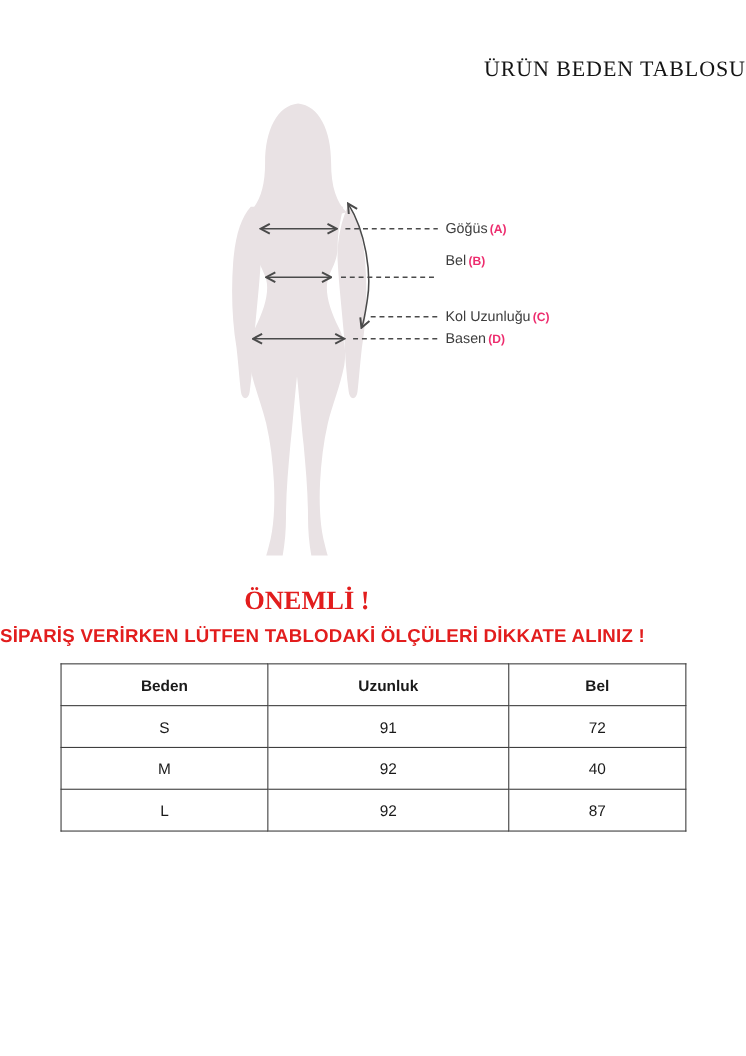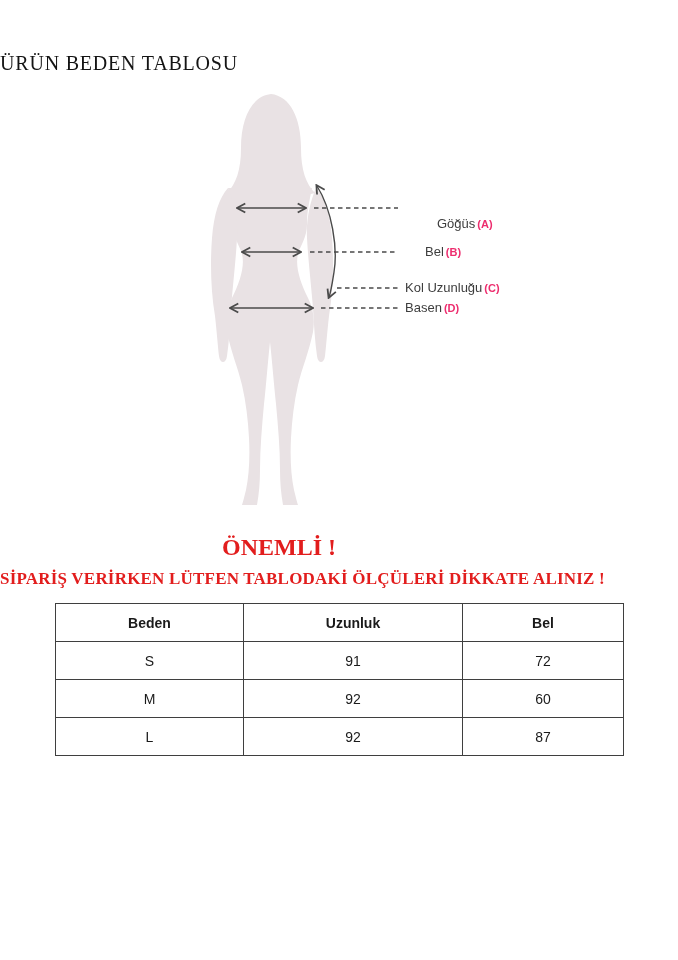--- a/index.html
+++ b/index.html
@@ -6,48 +6,48 @@
   html, body { background: #ffffff; }
   body {
     width: 678px; height: 960px;
     font-family: "Liberation Sans", sans-serif;
     position: relative; overflow: hidden;
   }
   .page { position: absolute; left: 0; top: 0; width: 678px; height: 960px; background: #fff; }
 
   .title {
     position: absolute; left: 0; top: 52px; width: 678px;
-    text-align: left;
+    text-align: right;
     font-family: "Liberation Serif", serif;
     font-size: 20px; letter-spacing: 0.8px; color: #141414;
   }
 
   .figure-wrap { position: absolute; left: 0; top: 85px; width: 678px; height: 430px; }
   .figure-svg { position: absolute; left: 200px; top: 0; width: 260px; height: 425px; }
 
   .measure-label {
     position: absolute; left: 405px; height: 16px; line-height: 16px;
     font-size: 13px; color: #3d3d3d; white-space: nowrap;
   }
   .measure-label .letter {
     font-size: 11px; font-weight: bold; color: #ed2d6e; margin-left: 2px;
   }
-  .lbl-0 { top: 131px; margin-left: 32px; }
-  .lbl-1 { top: 159px; margin-left: 20px; }
+  .lbl-0 { top: 115px; }
+  .lbl-1 { top: 144px; }
   .lbl-2 { top: 195px; }
   .lbl-3 { top: 215px; }
 
   .notice-heading {
     position: absolute; left: 0; top: 534px; width: 558px; text-align: center;
     font-family: "Liberation Serif", serif; font-weight: bold;
     font-size: 24px; color: #e21d1d;
   }
   .notice-message {
     position: absolute; left: 0; top: 569px; width: 568px; text-align: center;
-    font-family: Liberation Serif, serif; font-weight: bold;
+    font-family: Liberation Sans, sans-serif; font-weight: bold;
     font-size: 17px; letter-spacing: 0.2px; color: #e21d1d; white-space: nowrap;
   }
 
   .size-table {
     position: absolute; left: 55px; top: 603px; width: 568px;
     border-collapse: collapse; table-layout: fixed;
   }
   .size-table th, .size-table td {
     border: 1px solid #3f3f3f; text-align: center; vertical-align: middle;
     height: 38px; font-size: 14px; color: #1a1a1a; padding: 0;
@@ -158,21 +158,21 @@
     </thead>
     <tbody>
       <tr>
         <td>S</td>
         <td>91</td>
         <td>72</td>
       </tr>
       <tr>
         <td>M</td>
         <td>92</td>
-        <td>60</td>
+        <td>40</td>
       </tr>
       <tr>
         <td>L</td>
         <td>92</td>
         <td>87</td>
       </tr>
     </tbody>
   </table>
 
 </div>

